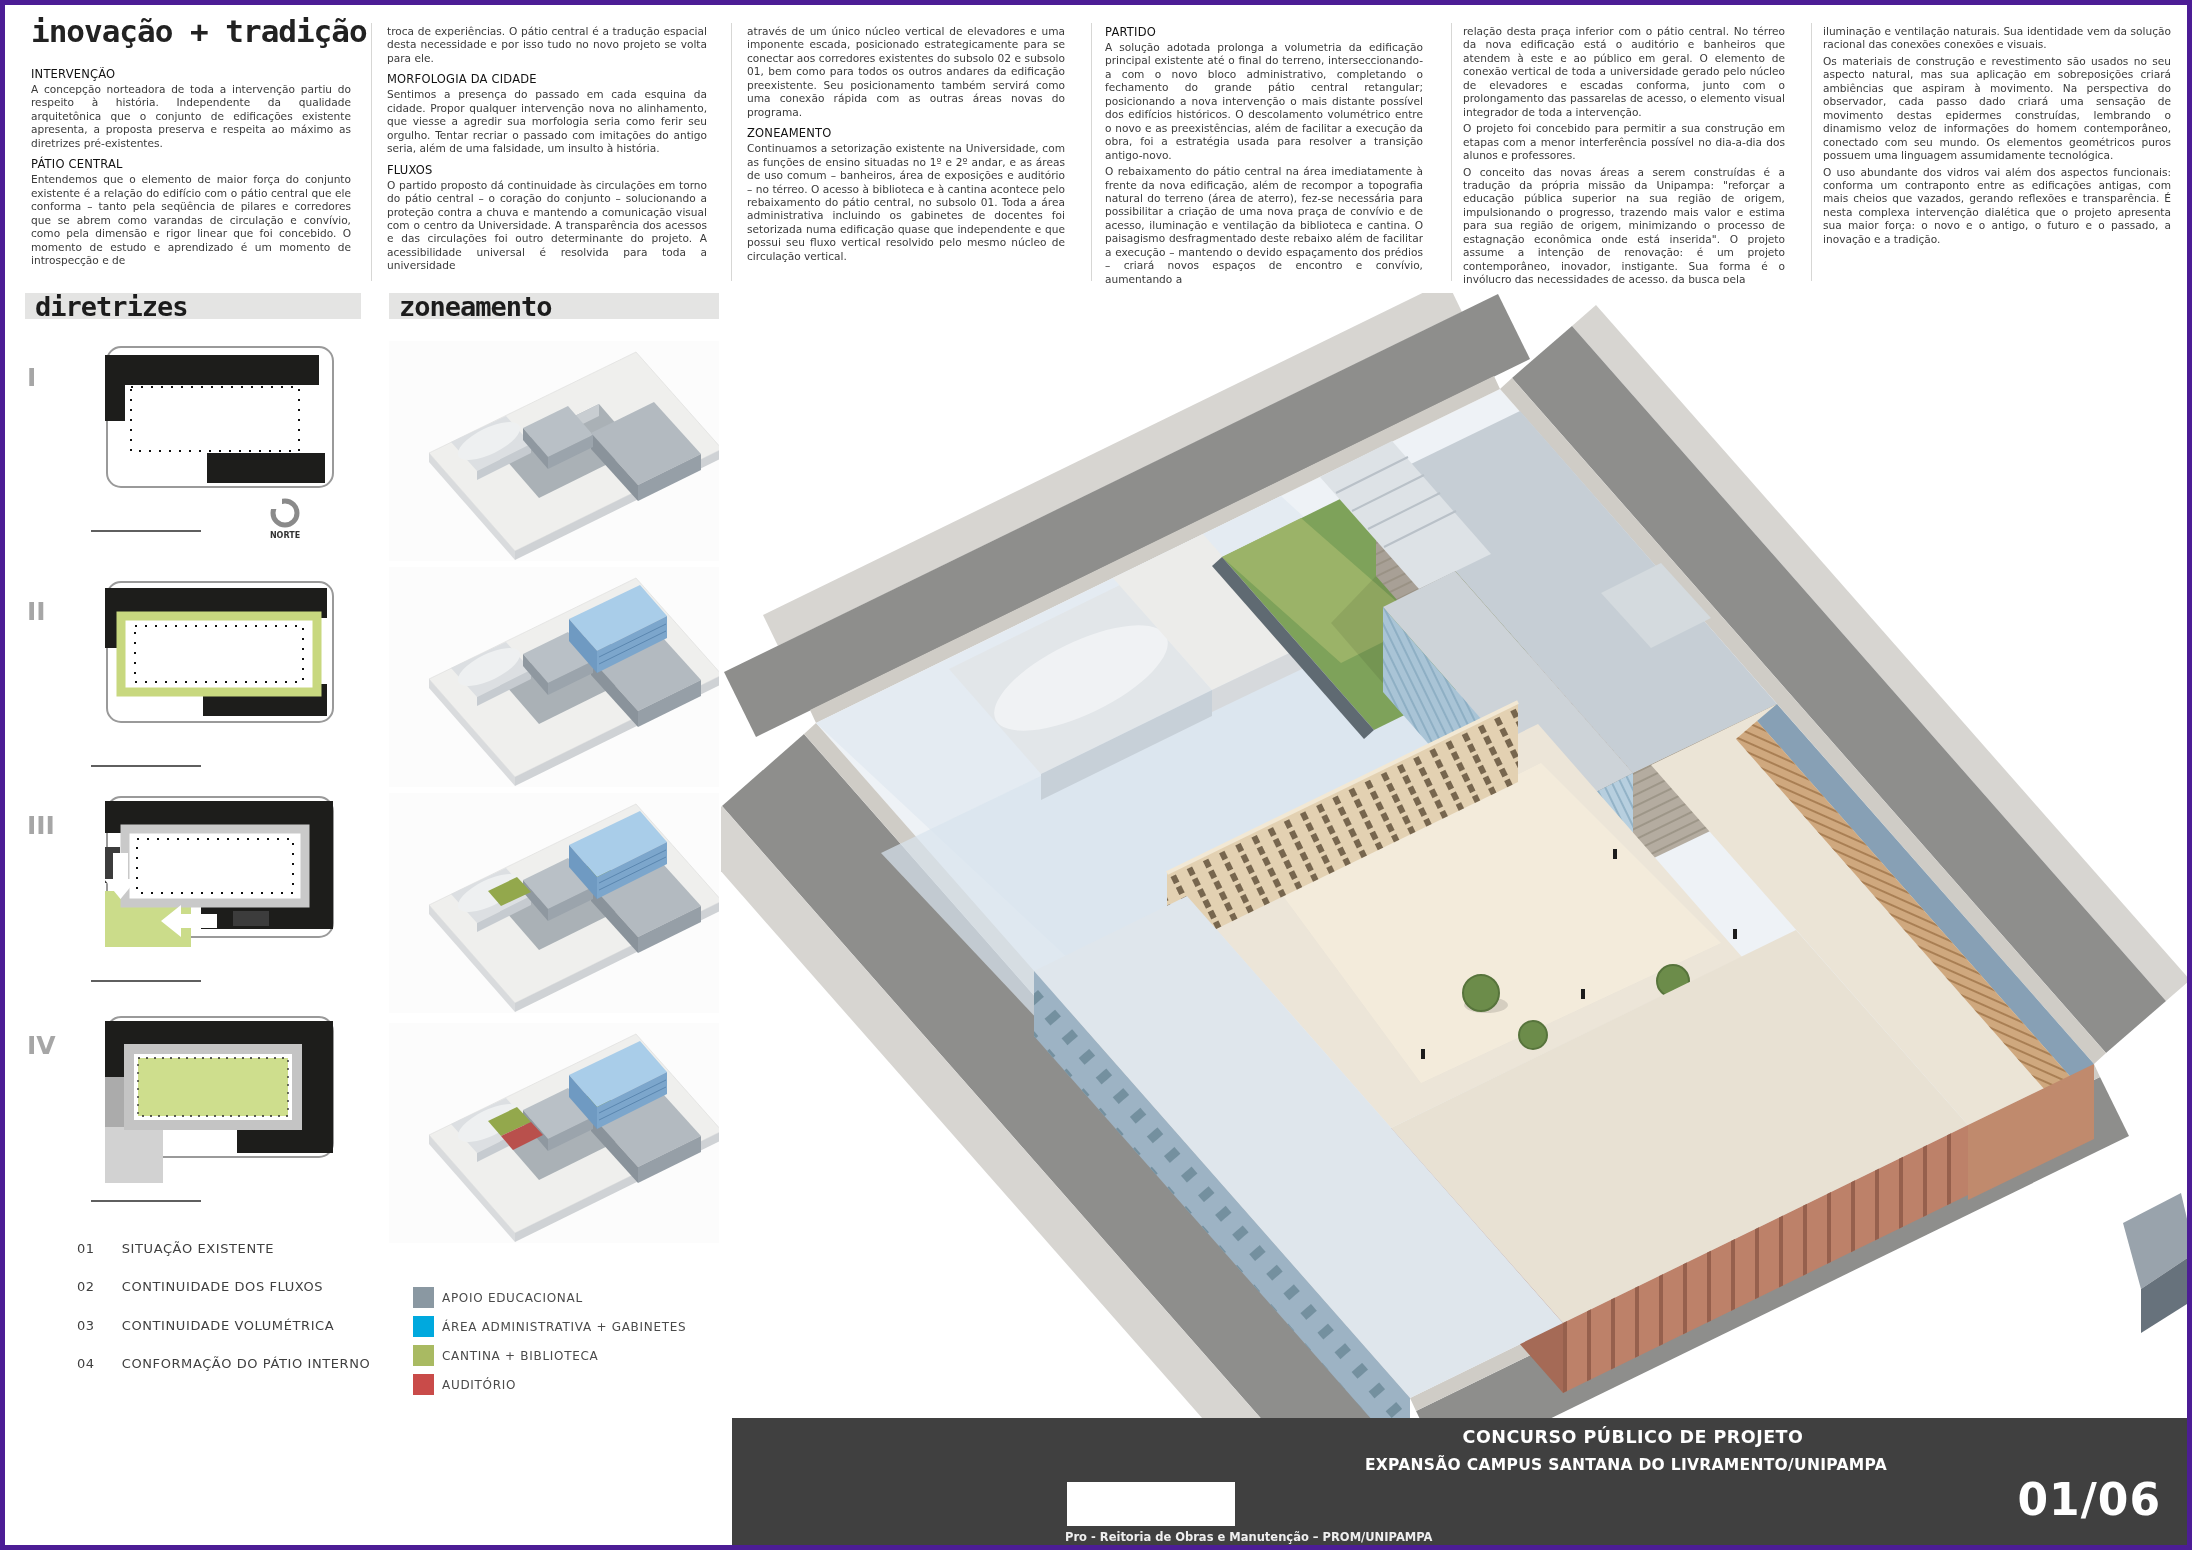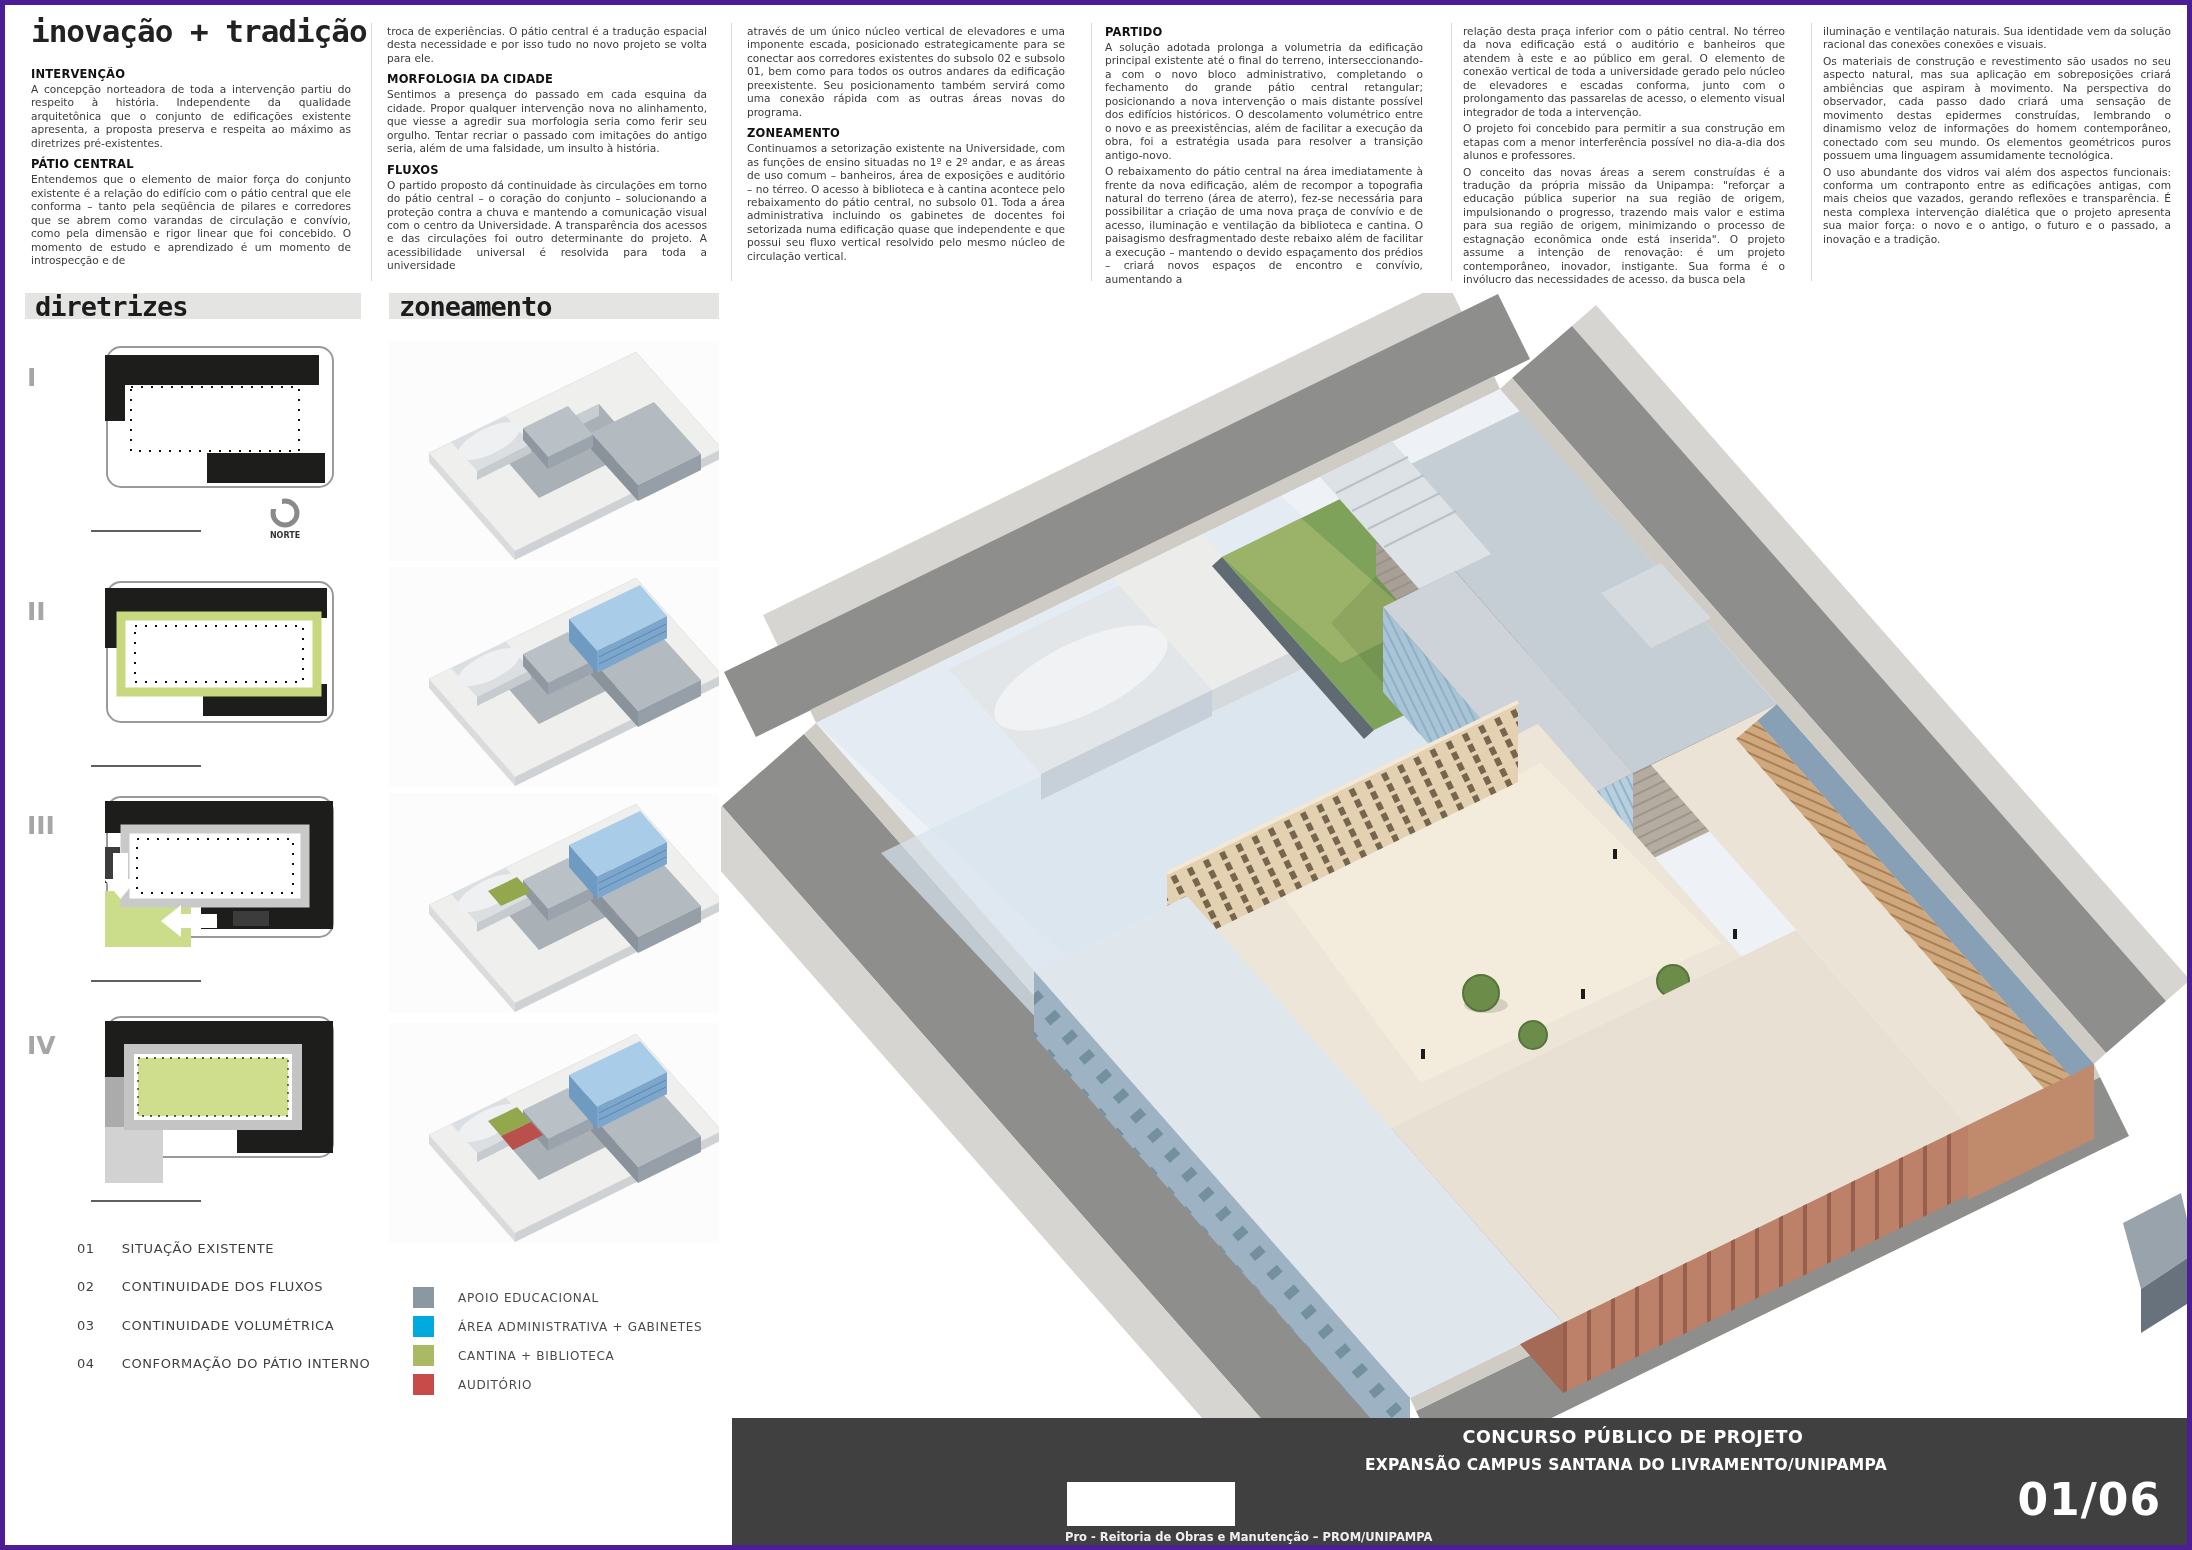--- a/index.html
+++ b/index.html
@@ -9,38 +9,38 @@
     font-family:"DejaVu Sans",sans-serif;color:#333;
   }
   
   .board-title{
     position:absolute;left:26px;top:8px;margin:0;
     font-family:"DejaVu Sans Mono",monospace;font-weight:700;
     font-size:31px;letter-spacing:-1px;color:#222;white-space:nowrap;
   }
   .col{position:absolute;top:20px;height:258px;overflow:hidden;}
   .col.first{top:62px;height:216px;}
-  .colh{font-weight:bold;font-size:11.5px;margin:7px 0 2px;color:#111;letter-spacing:.2px;}
+  .colh{font-weight:normal;font-size:11.5px;margin:7px 0 2px;color:#111;letter-spacing:.2px;}
   .colh:first-child{margin-top:0;}
   .colp{font-size:10.6px;line-height:1.27;text-align:justify;color:#3a3a3a;margin:0 0 3px;}
   .vsep{position:absolute;top:18px;height:258px;width:1px;background:#d7d7d5;}
   
   .sec-header{
     position:absolute;height:26px;background:#e4e4e3;display:flex;align-items:center;
     font-family:"DejaVu Sans Mono",monospace;font-weight:700;font-size:27px;color:#1c1c1c;
     padding-left:10px;box-sizing:border-box;letter-spacing:-1px;
   }
   
   .numeral{position:absolute;left:22px;font-size:25px;font-weight:600;color:#a6a6a6;font-family:"DejaVu Sans",sans-serif;}
   .diagram{position:absolute;left:80px;width:268px;height:195px;}
   .dlist-row{position:absolute;left:72px;font-size:13px;color:#3f3f3f;letter-spacing:.6px;white-space:nowrap;}
   .dlist-num{display:inline-block;width:40px;}
   
   .zthumb{position:absolute;left:384px;width:330px;height:220px;background:#fcfcfc;}
-  .leg-row{position:absolute;display:flex;align-items:center;gap:24px;}
+  .leg-row{position:absolute;display:flex;align-items:center;gap:8px;}
   .leg-sw{width:21px;height:21px;flex:0 0 auto;}
   .sw0{background:#8a98a2}.sw1{background:#00a9de}.sw2{background:#a9ba62}.sw3{background:#c94b49}
   .leg-label{font-size:12px;color:#4a4a4a;letter-spacing:.7px;white-space:nowrap;}
   
   .render{position:absolute;left:716px;top:288px;width:1474px;height:1125px;}
   
   .tblock{position:absolute;left:727px;top:1413px;width:1457px;height:131px;background:#404040;color:#fff;}
   .tb-line1{position:absolute;left:347px;top:9px;width:1108px;text-align:center;font-weight:bold;font-size:17.5px;letter-spacing:.5px;}
   .tb-line2{position:absolute;left:333px;top:38px;width:1122px;text-align:center;font-weight:bold;font-size:15.5px;letter-spacing:.3px;}
   .tb-logo{position:absolute;left:335px;top:64px;width:168px;height:44px;background:#fff;}

